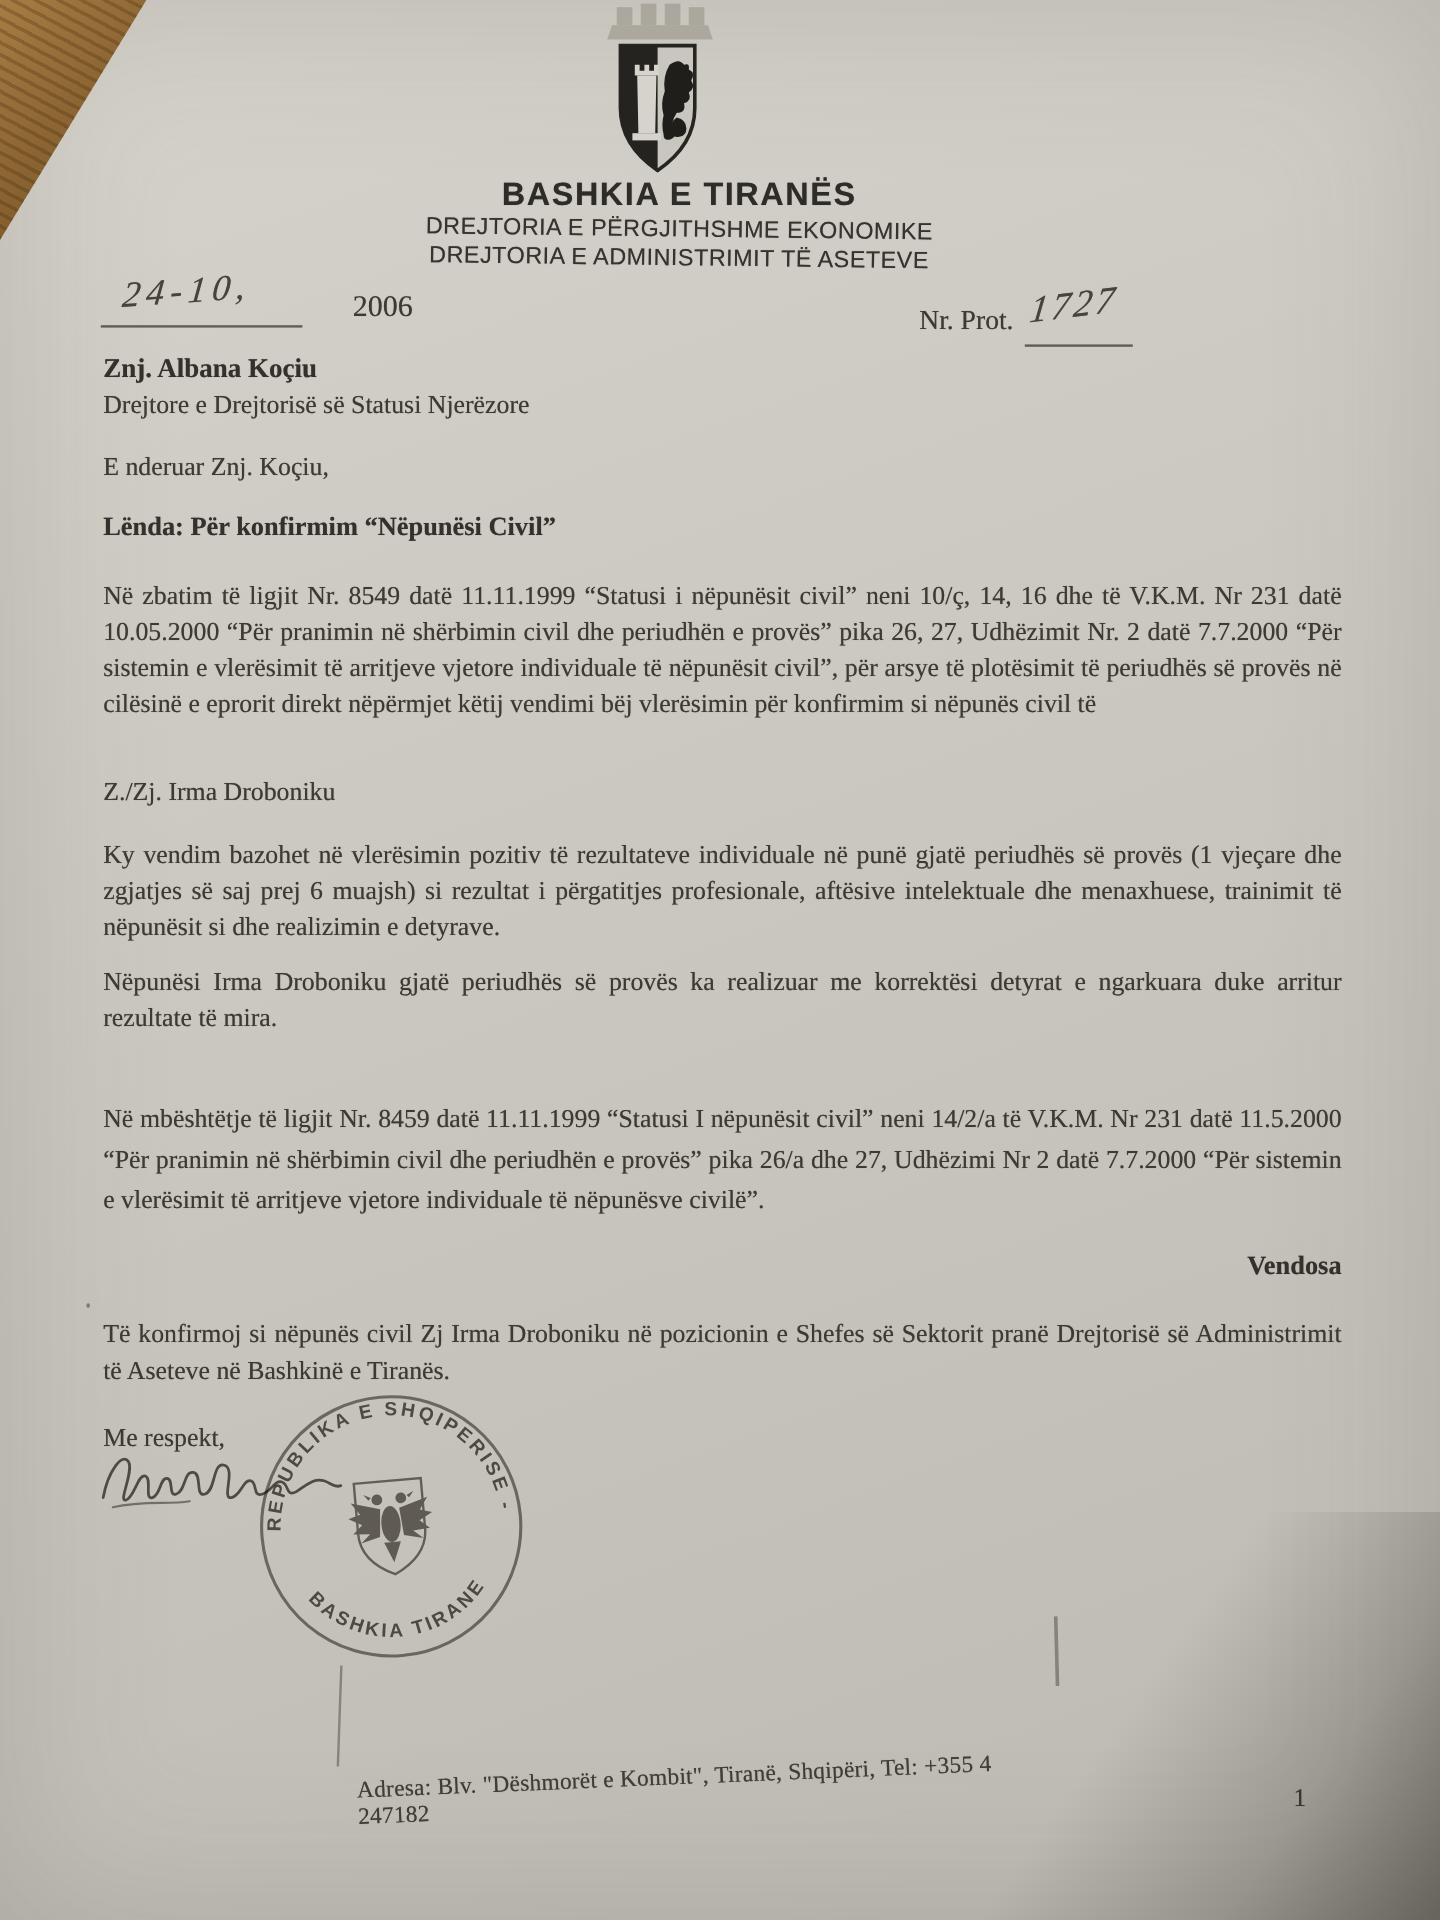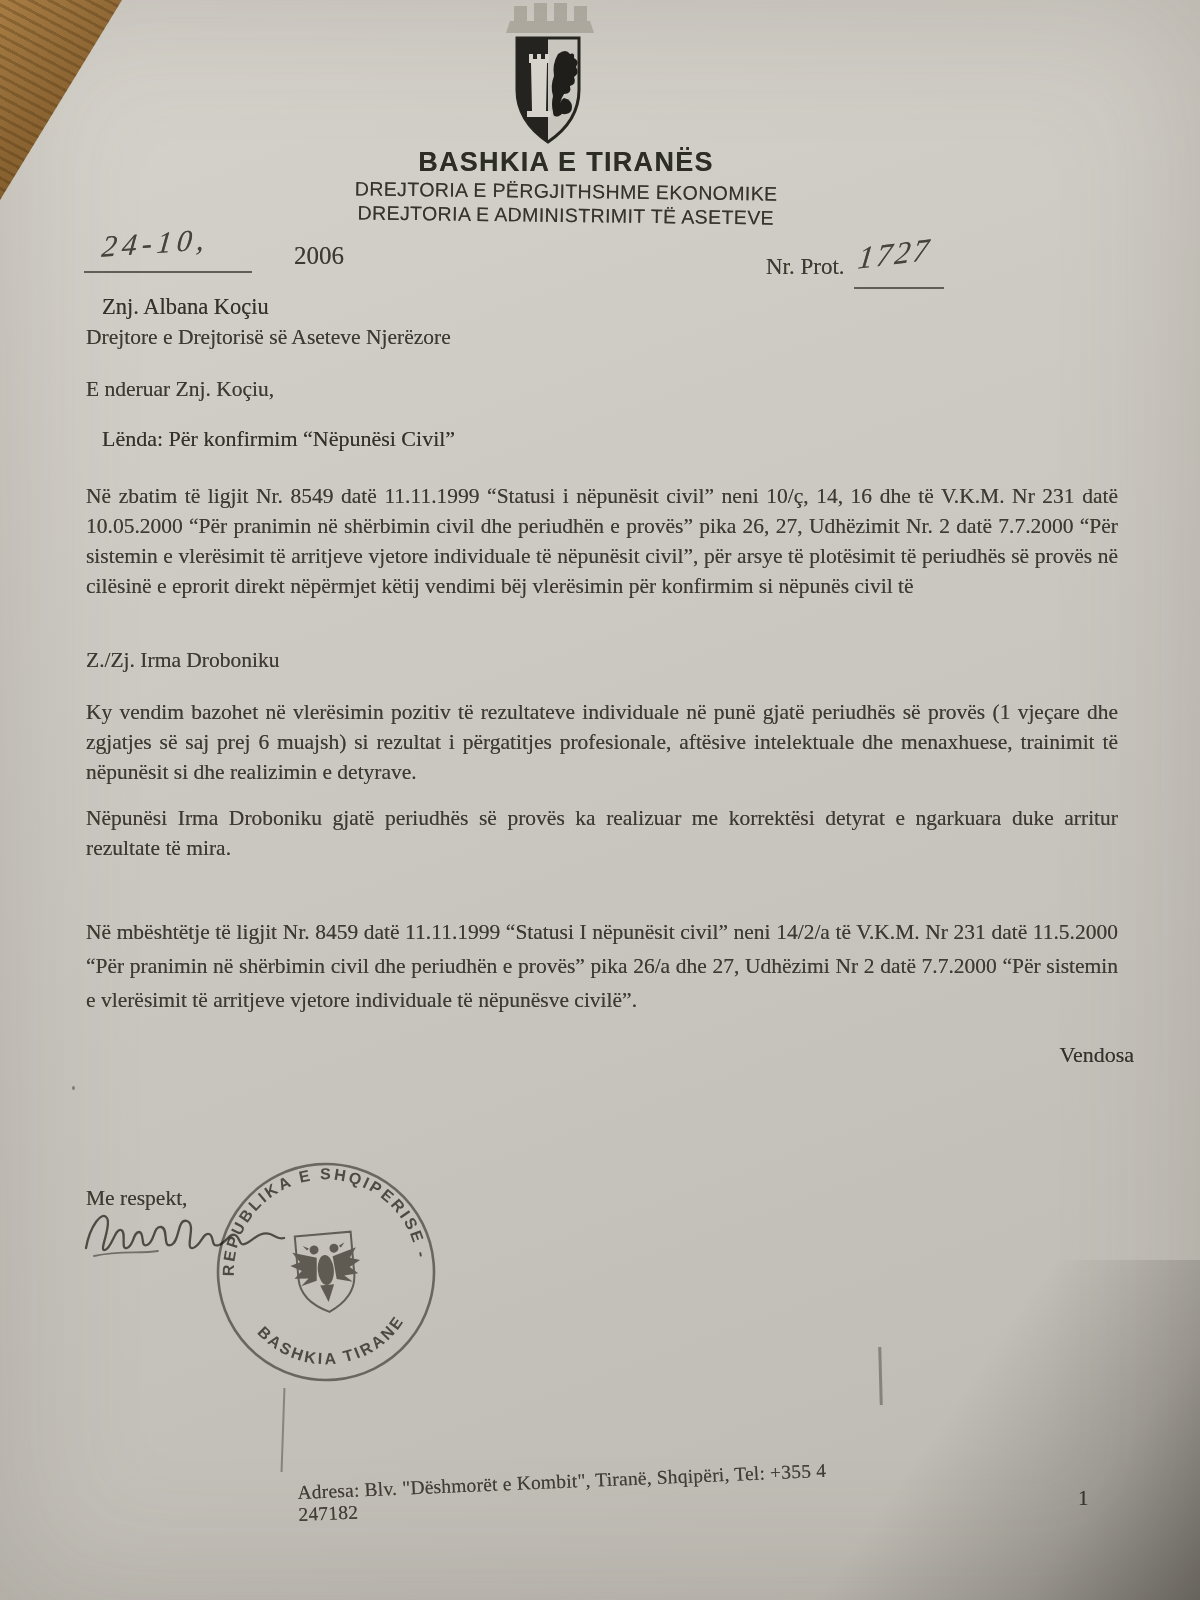--- a/index.html
+++ b/index.html
@@ -22,21 +22,21 @@
   }
   .corner-shadow{
     position:absolute;right:0;bottom:0;width:460px;height:340px;
     background:linear-gradient(305deg, rgba(44,41,35,.55) 0%, rgba(44,41,35,.22) 26%, rgba(44,41,35,0) 55%);
     pointer-events:none;
   }
   .txt{position:absolute;color:#3d3a31;text-shadow:0 0 .6px rgba(62,58,48,.65);}
   .serif{font-family:"Liberation Serif",serif;}
   .col{left:86px;width:1032px;}
   .just{text-align:justify;}
-  .b{font-weight:normal;color:#33312b;margin-left:16px;}
+  .b{font-weight:bold;color:#33312b;}
 
   .crest{position:absolute;left:492px;top:2px;filter:blur(.4px);}
   .header-org{top:147px;left:0;width:1132px;text-align:center;font-family:"Liberation Sans",sans-serif;
     font-weight:bold;font-size:27px;letter-spacing:1.3px;color:#2e2c27;}
   .header-depts{top:180px;left:0;width:1132px;text-align:center;transform:rotate(.7deg);}
   .header-depts div{font-family:"Liberation Sans",sans-serif;font-size:19.5px;letter-spacing:.4px;color:#35332e;line-height:23.5px;}
 
   .hand{font-style:italic;color:#3b3831;opacity:.92;}
   .date-hand{top:226px;left:102px;font-size:30px;letter-spacing:5px;transform:rotate(-4deg) skewX(-10deg);}
   .date-line{position:absolute;top:271px;left:84px;width:168px;height:2px;background:#45423a;opacity:.8;}
@@ -113,30 +113,31 @@
 
   <span class="txt hand date-hand serif">24-10,</span>
   <div class="date-line"></div>
   <span class="txt serif date-year">2006</span>
 
   <span class="txt serif prot-label">Nr. Prot.</span>
   <span class="txt hand prot-hand serif">1727</span>
   <div class="prot-line"></div>
 
   <div class="txt col addr-name b">Znj. Albana Koçiu</div>
-  <div class="txt col addr-title">Drejtore e Drejtorisë së Aseteve Njerëzore</div>
+  <div class="txt col addr-title">Drejtore e Drejtorisë së Statusi Njerëzore</div>
   <div class="txt col saluto">E nderuar Znj. Koçiu,</div>
   <div class="txt col subject b">Lënda: Për konfirmim “Nëpunësi Civil”</div>
 
   <div class="txt col para just p1">Në zbatim të ligjit Nr. 8549 datë 11.11.1999 “Statusi i nëpunësit civil” neni 10/ç, 14, 16 dhe të V.K.M. Nr 231 datë 10.05.2000 “Për pranimin në shërbimin civil dhe periudhën e provës” pika 26, 27, Udhëzimit Nr. 2 datë 7.7.2000 “Për sistemin e vlerësimit të arritjeve vjetore individuale të nëpunësit civil”, për arsye të plotësimit të periudhës së provës në cilësinë e eprorit direkt nëpërmjet këtij vendimi bëj vlerësimin për konfirmim si nëpunës civil të</div>
   <div class="txt col pname">Z./Zj. Irma Droboniku</div>
   <div class="txt col para just p2">Ky vendim bazohet në vlerësimin pozitiv të rezultateve individuale në punë gjatë periudhës së provës (1 vjeçare dhe zgjatjes së saj prej 6 muajsh) si rezultat i përgatitjes profesionale, aftësive intelektuale dhe menaxhuese, trainimit të nëpunësit si dhe realizimin e detyrave.</div>
   <div class="txt col para just p3">Nëpunësi Irma Droboniku gjatë periudhës së provës ka realizuar me korrektësi detyrat e ngarkuara duke arritur rezultate të mira.</div>
   <div class="txt col para just p4">Në mbështëtje të ligjit Nr. 8459 datë 11.11.1999 “Statusi I nëpunësit civil” neni 14/2/a të V.K.M. Nr 231 datë 11.5.2000 “Për pranimin në shërbimin civil dhe periudhën e provës” pika 26/a dhe 27, Udhëzimi Nr 2 datë 7.7.2000 “Për sistemin e vlerësimit të arritjeve vjetore individuale të nëpunësve civilë”.</div>
   <div class="txt vendosa b">Vendosa</div>
+  <div class="txt col para just p5">Të konfirmoj si nëpunës civil Zj Irma Droboniku në pozicionin e Shefes së Sektorit pranë Drejtorisë së Administrimit të Aseteve në Bashkinë e Tiranës.</div>
 
   <div class="txt col respekt">Me respekt,</div>
 
   <svg class="sig-svg" width="210" height="72" viewBox="0 0 210 72">
     <path d="M6,50 C10,28 22,12 27,20 C32,28 18,54 25,52 C32,50 35,30 41,32 C47,34 40,52 47,50
              C54,48 53,34 59,34 C65,34 60,50 67,47 C75,44 73,28 81,29 C89,30 82,50 91,47
              C100,44 97,20 107,23 C117,26 104,52 113,50 C121,48 123,34 129,36 C135,38 130,50 139,47
              C147,44 149,35 155,37 C161,39 158,50 167,45 C174,41 181,33 190,36 C196,38 199,42 204,40" fill="none" stroke="#3a372f" stroke-width="2.3" stroke-linecap="round"></path>
     <path d="M14,58 C40,52 60,56 78,53" fill="none" stroke="#3a372f" stroke-width="1.8" stroke-linecap="round" opacity=".7"></path>
   </svg>

